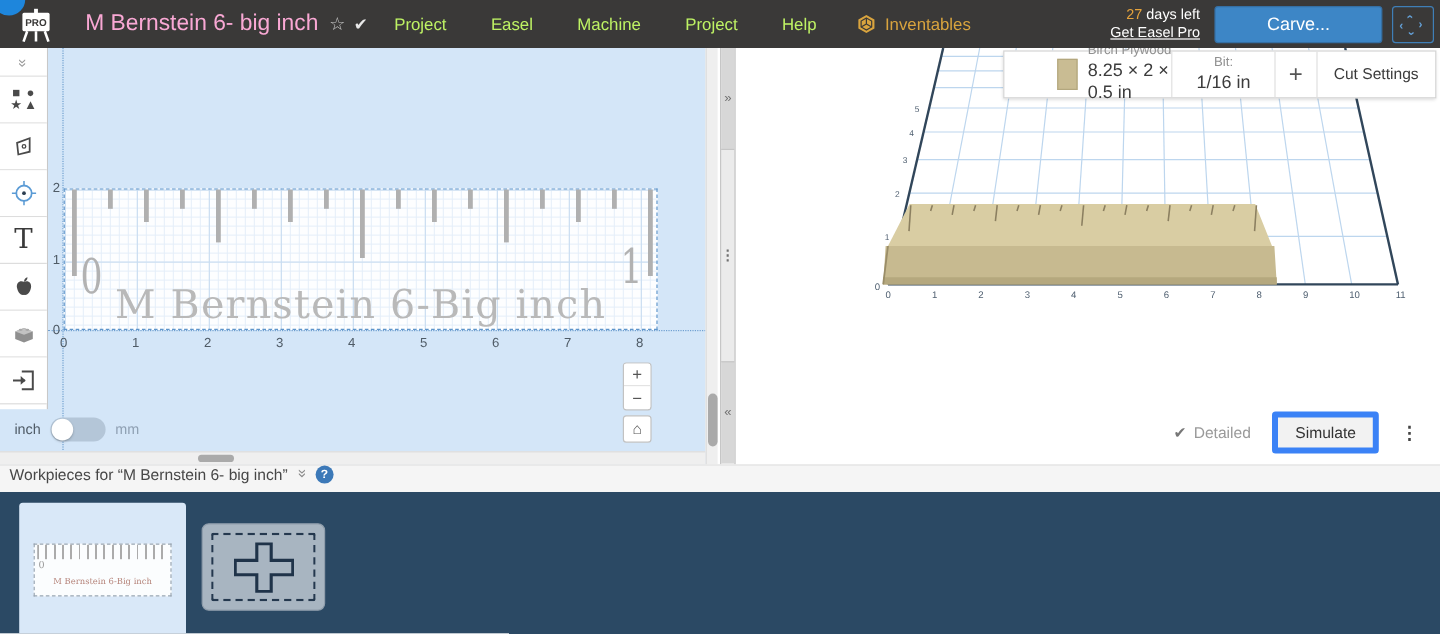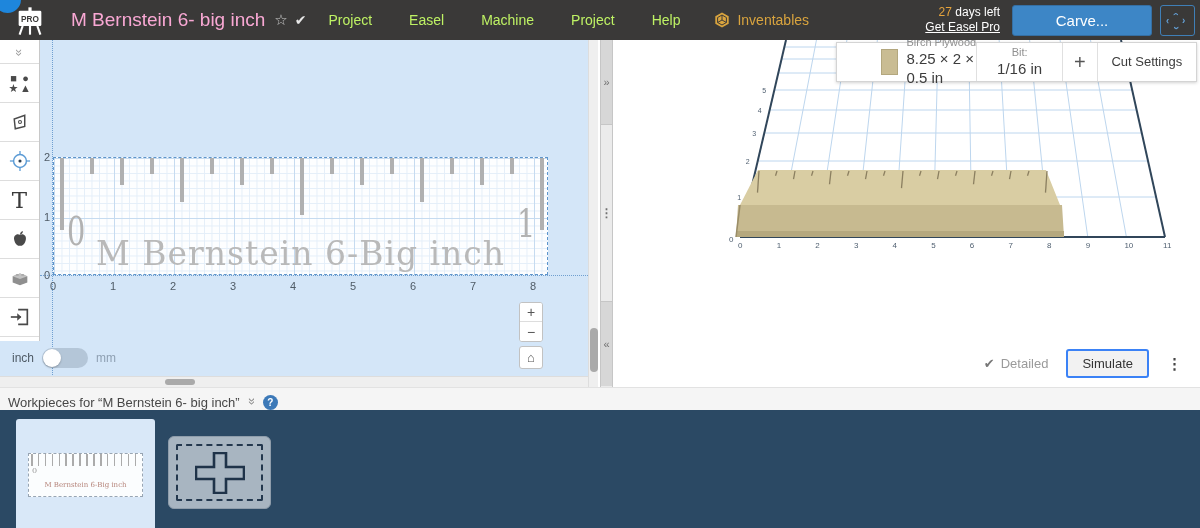--- a/index.html
+++ b/index.html
@@ -85,25 +85,25 @@
   #sec-material { width:141px; flex-direction:row; gap:8px;padding-left:44px; }
   #material-swatch { width:26px; height:26px; background:#c9bc93; border:1px solid #b3a77e; }
   .sec-sub { font-size:11px; color:#909090; }
   .sec-main { font-size:15px; color:#3c3c3c; }
   #sec-bit { width:86px; }
   #sec-add { width:35px; font-size:20px; color:#555; }
   #sec-cut { width:99px; font-size:13px; color:#3c3c3c; border-right:none; }
   #sim-row { position:absolute; right:18px; bottom:9px; display:flex; align-items:center; gap:18px; }
   #detailed-label { font-size:13px; color:#9a9a9a; display:flex; align-items:center; gap:6px; }
   #detailed-check { color:#777; font-size:13px; }
-  #simulate-button { background:#f2f2f2; border:2px solid #3b82f6; border-radius:3px; padding:5px 14px; font-size:13px; color:#333; }
+  #simulate-button { background:#f2f2f2; border:5px solid #3b82f6; border-radius:3px; padding:5px 14px; font-size:13px; color:#333; }
   #kebab-icon { font-size:15px; font-weight:bold; color:#444; letter-spacing:0; }
 
   
-  #workpieces-bar { position:absolute; left:0; top:387px; width:1200px; height:23px; background:#f5f5f5; border-top:1px solid #e2e2e2; display:flex; align-items:flex-end; z-index:10; }
+  #workpieces-bar { position:absolute; left:0; top:387px; width:1200px; height:23px; background:#f5f5f5; border-top:1px solid #e2e2e2; display:flex; align-items:flex-start; z-index:10; }
   #workpieces-title { margin-left:8px; font-size:13px; color:#474747; }
   #wp-collapse { margin-left:8px; color:#8a8a8a; font-size:13px; display:inline-block; transform:rotate(-90deg); letter-spacing:-2px; }
   #wp-help { margin-left:10px; width:15px; height:15px; border-radius:50%; background:#3c79b8; color:#fff; font-size:10px; font-weight:bold; display:flex; align-items:center; justify-content:center; }
 
   
   #tray { position:absolute; left:0; top:410px; width:1200px; height:118px; background:#2b4964; z-index:10; }
   #thumb-current { position:absolute; left:16px; top:9px; width:139px; height:109px; background:#d9e8f8; border-radius:3px 3px 0 0; }
   #mini-ruler { position:absolute; left:12px; top:34px; width:115px; height:44px; background:#fbfdfe; border:1px dashed #98a5b3; }
   #mini-ticks { position:absolute; left:2px; top:0; right:2px; height:12px;
     background:repeating-linear-gradient(90deg, #ababab 0 1.5px, transparent 1.5px 6.9px); }

